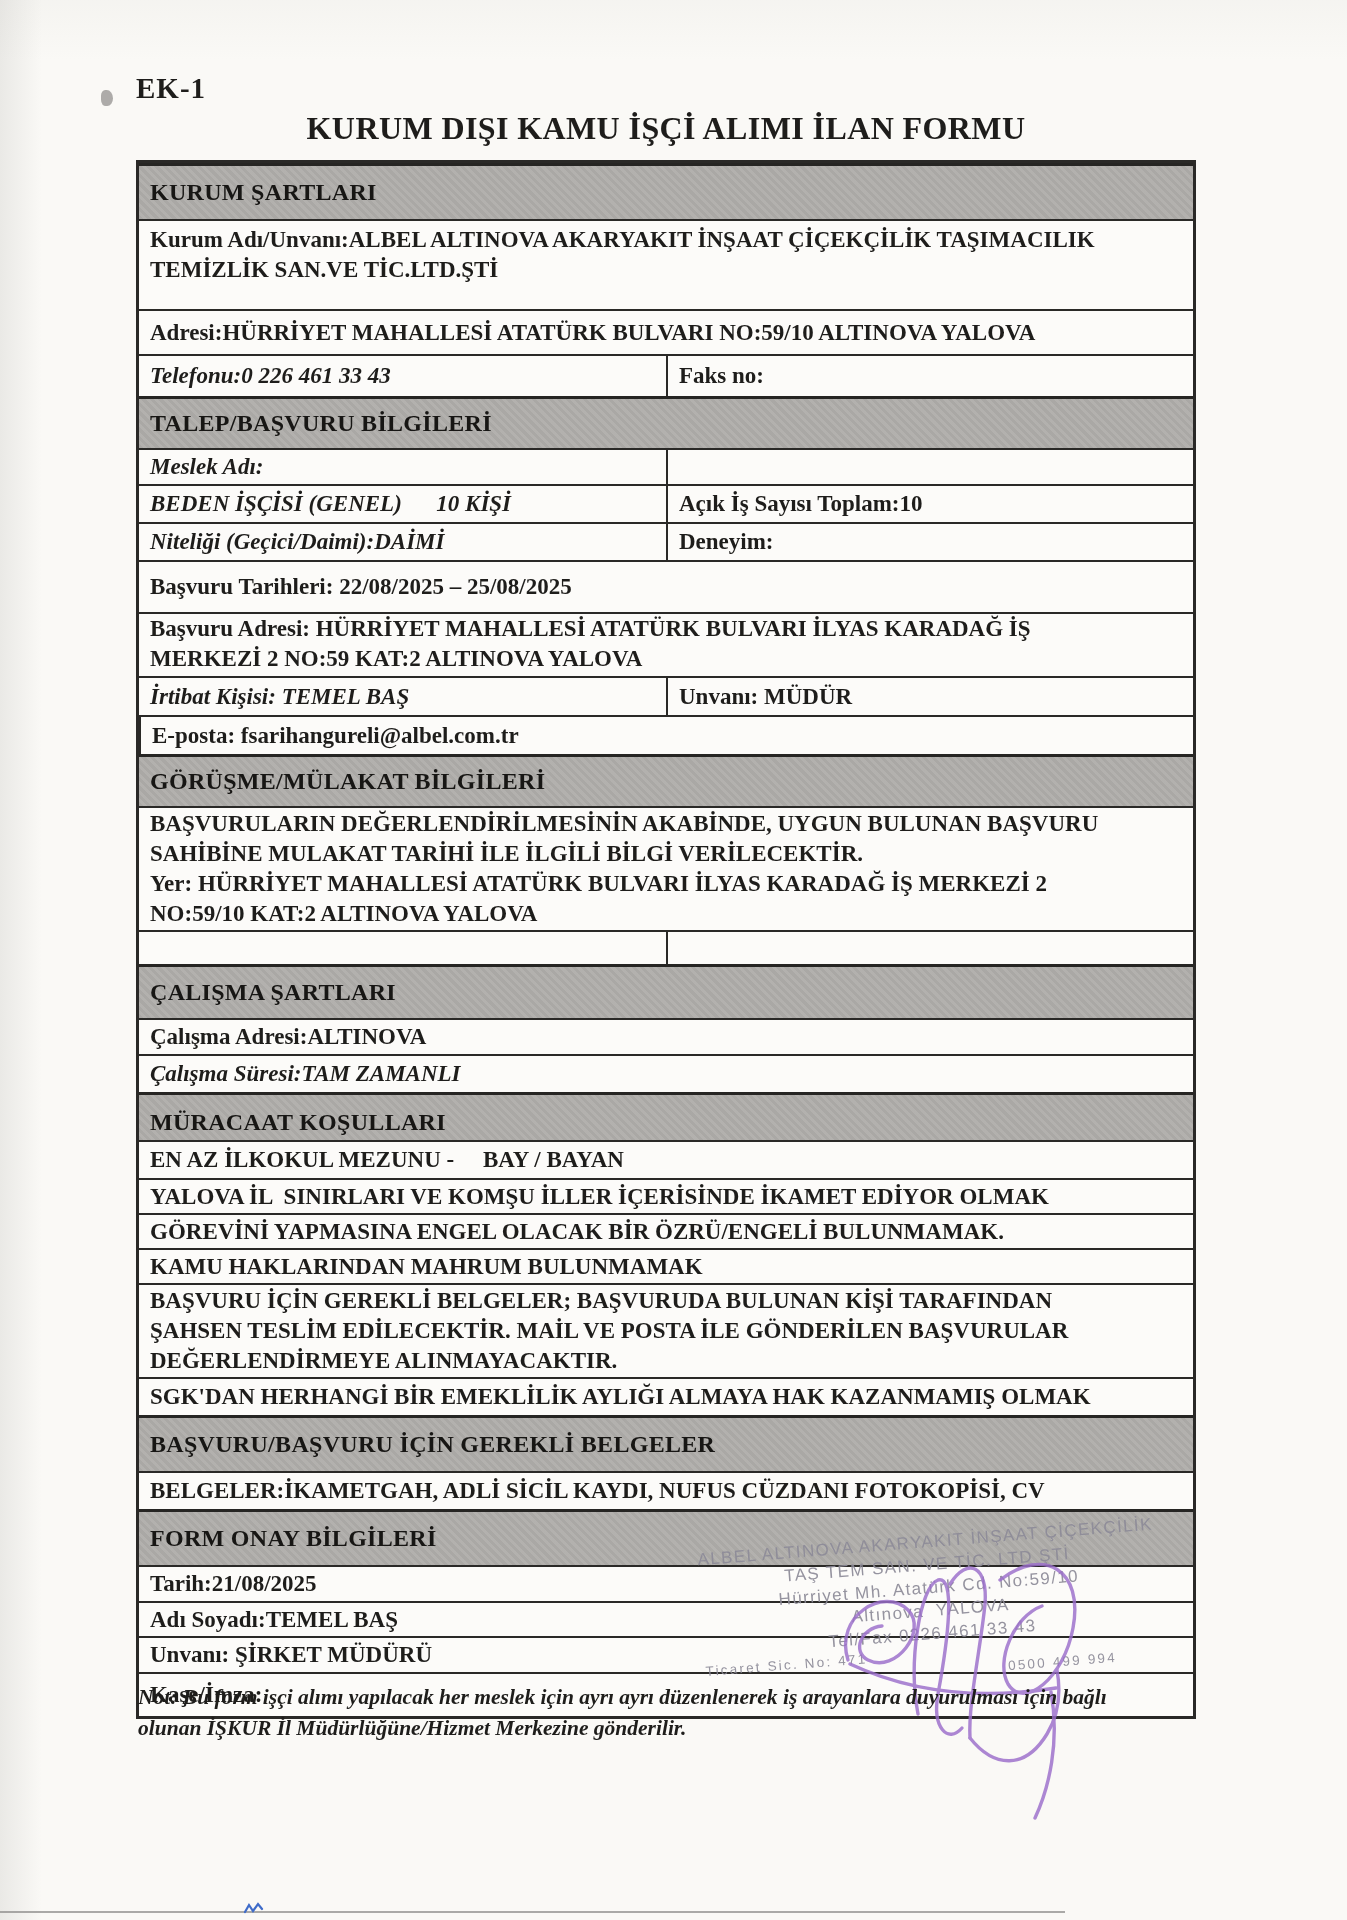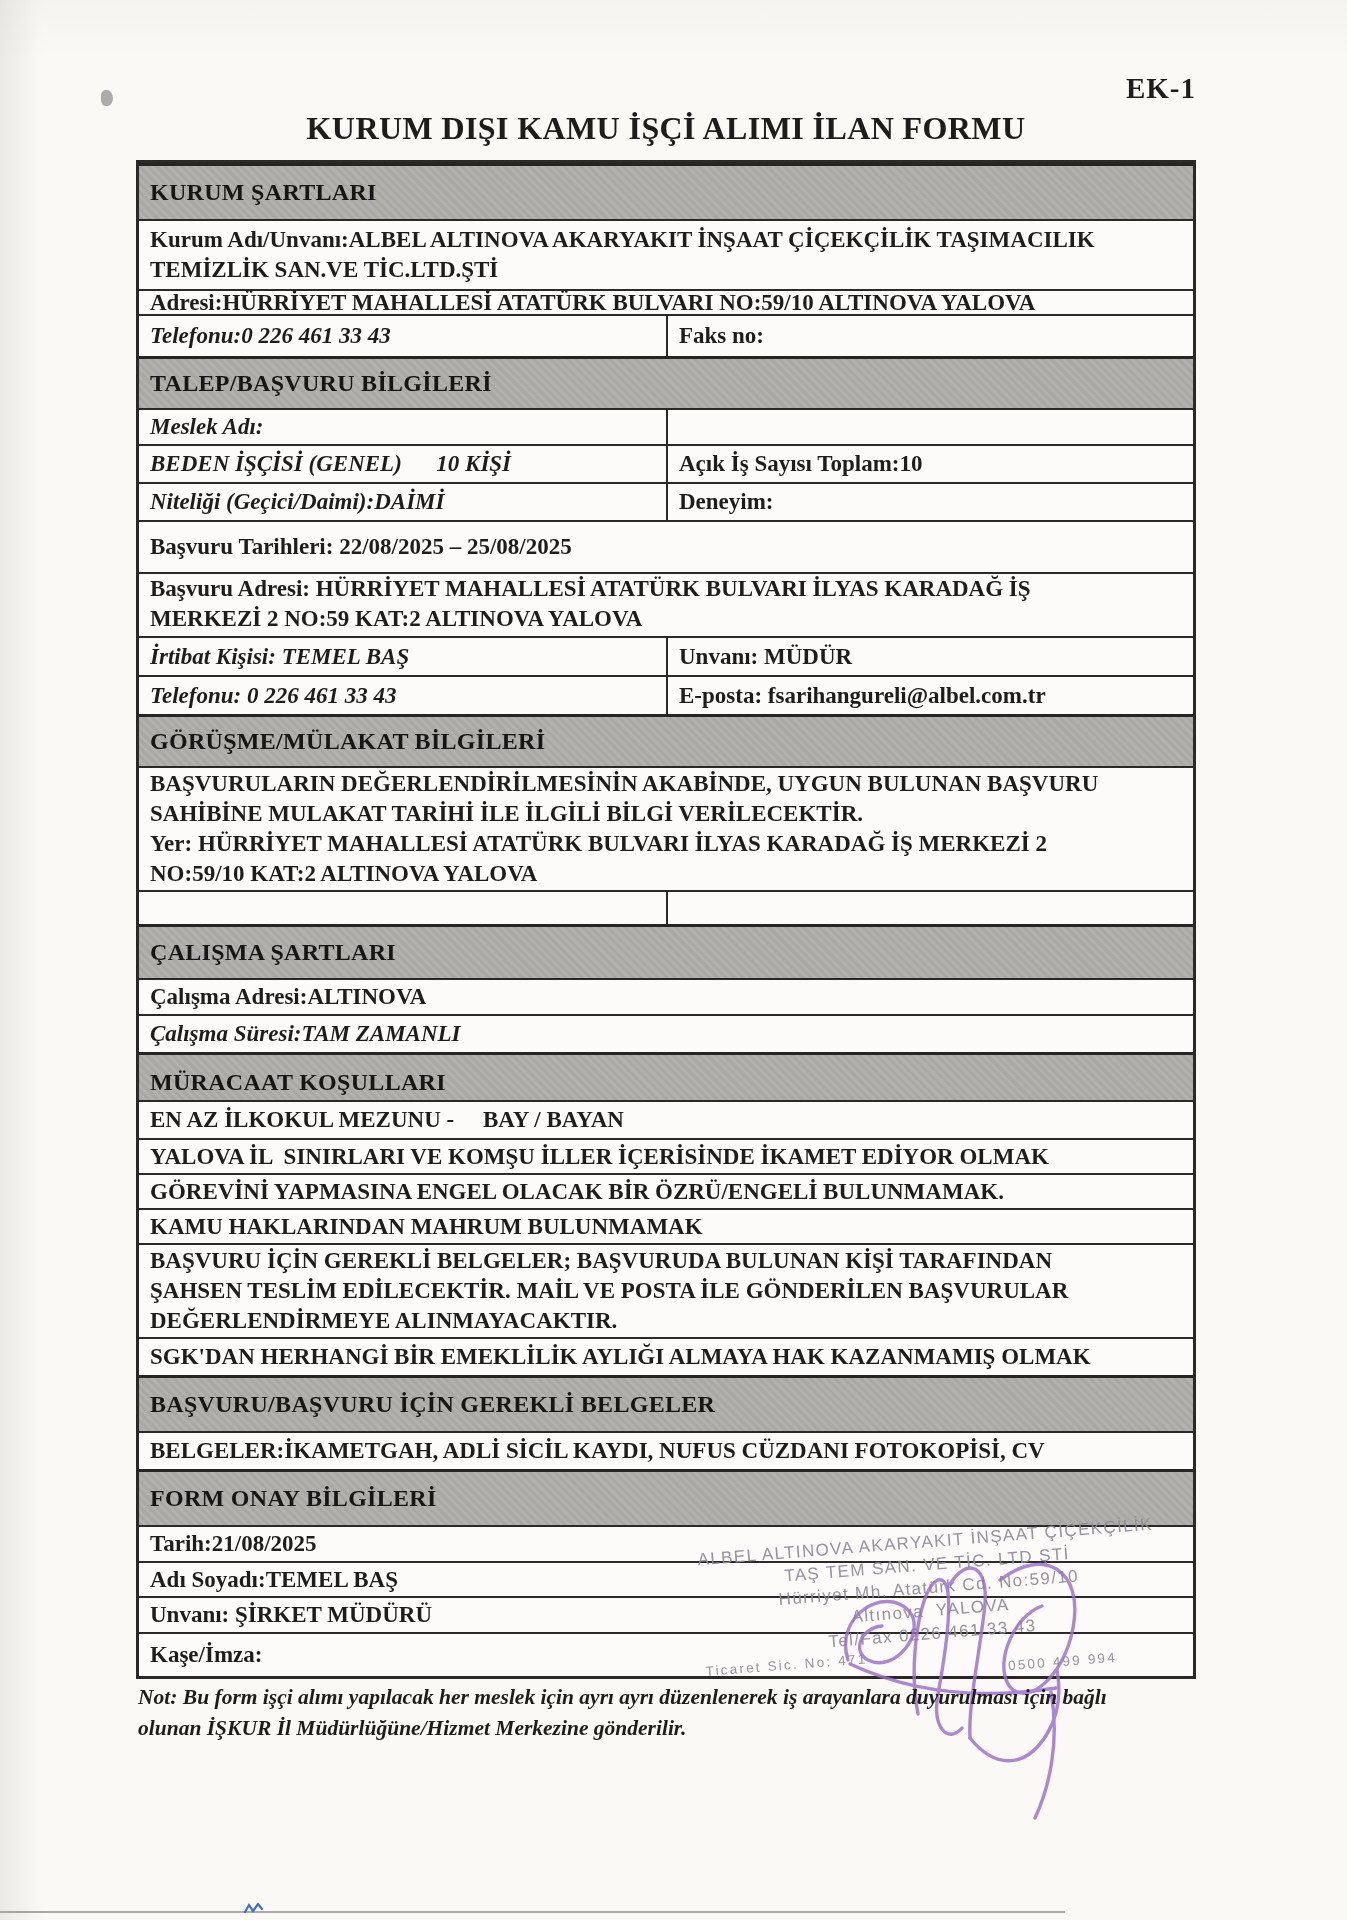--- a/index.html
+++ b/index.html
@@ -11,21 +11,21 @@
   .page{
     position:relative;width:1347px;height:1920px;overflow:hidden;
     background:
       linear-gradient(90deg, rgba(176,176,172,.22) 0px, rgba(250,249,246,0) 42px),
       linear-gradient(180deg, rgba(235,234,230,.35) 0px, rgba(250,249,246,0) 60px),
       #faf9f6;
     color:#1e1d1b;
   }
   .ek-label{
     position:absolute;top:72px;left:136px;width:1060px;
-    text-align:right;font-size:29px;font-weight:bold;letter-spacing:1px;
+    text-align:left;font-size:29px;font-weight:bold;letter-spacing:1px;
   }
   .form-title{
     position:absolute;top:110px;left:136px;width:1060px;margin:0;
     text-align:center;font-size:32px;font-weight:bold;letter-spacing:.4px;
   }
   .form-table{
     position:absolute;top:160px;left:136px;width:1060px;
     border:3px solid #2a2927;box-sizing:border-box;
     background:rgba(255,255,255,.35);
   }
@@ -79,21 +79,21 @@
   <h1 class="form-title">KURUM DIŞI KAMU İŞÇİ ALIMI İLAN FORMU</h1>
 
   <div class="form-table">
       <div class="trow section first" style="height: 56px;">
         <div class="cell full">KURUM ŞARTLARI</div>
       </div>
       <div class="trow single" style="height: 70px;">
         <div class="cell full">Kurum Adı/Unvanı:ALBEL ALTINOVA AKARYAKIT İNŞAAT ÇİÇEKÇİLİK TAŞIMACILIK
 TEMİZLİK SAN.VE TİC.LTD.ŞTİ</div>
       </div>
-      <div class="trow single" style="height: 25px;">
+      <div class="trow single" style="height: 45px; margin-top: 20px;">
         <div class="cell full">Adresi:HÜRRİYET MAHALLESİ ATATÜRK BULVARI NO:59/10 ALTINOVA YALOVA</div>
       </div>
       <div class="trow double" style="height: 42px;">
         <div class="cell cl">Telefonu:0 226 461 33 43</div>
         <div class="cell cr">Faks no:</div>
       </div>
       <div class="trow section" style="height: 52px;">
         <div class="cell full">TALEP/BAŞVURU BİLGİLERİ</div>
       </div>
       <div class="trow double" style="height: 36px;">
@@ -113,21 +113,20 @@
       </div>
       <div class="trow single" style="height: 64px; align-items: flex-end;">
         <div class="cell full">Başvuru Adresi: HÜRRİYET MAHALLESİ ATATÜRK BULVARI İLYAS KARADAĞ İŞ
 MERKEZİ 2 NO:59 KAT:2 ALTINOVA YALOVA</div>
       </div>
       <div class="trow double" style="height: 39px;">
         <div class="cell cl">İrtibat Kişisi: TEMEL BAŞ</div>
         <div class="cell cr">Unvanı: MÜDÜR</div>
       </div>
       <div class="trow double" style="height: 39px;">
-        <div class="cell cl">Telefonu: 0 226 461 33 43</div>
         <div class="cell cr">E-posta: fsarihangureli@albel.com.tr</div>
       </div>
       <div class="trow section" style="height: 52px;">
         <div class="cell full">GÖRÜŞME/MÜLAKAT BİLGİLERİ</div>
       </div>
       <div class="trow single" style="height: 124px;">
         <div class="cell full">BAŞVURULARIN DEĞERLENDİRİLMESİNİN AKABİNDE, UYGUN BULUNAN BAŞVURU
 SAHİBİNE MULAKAT TARİHİ İLE İLGİLİ BİLGİ VERİLECEKTİR.
 Yer: HÜRRİYET MAHALLESİ ATATÜRK BULVARI İLYAS KARADAĞ İŞ MERKEZİ 2
 NO:59/10 KAT:2 ALTINOVA YALOVA</div>

